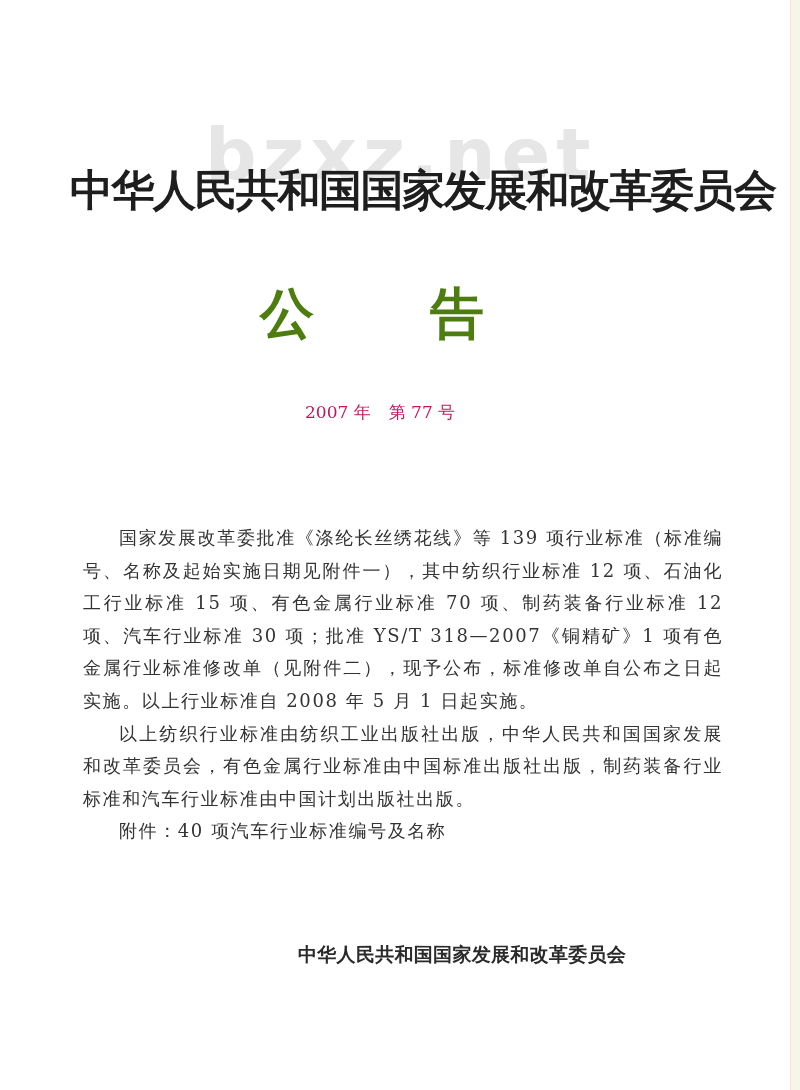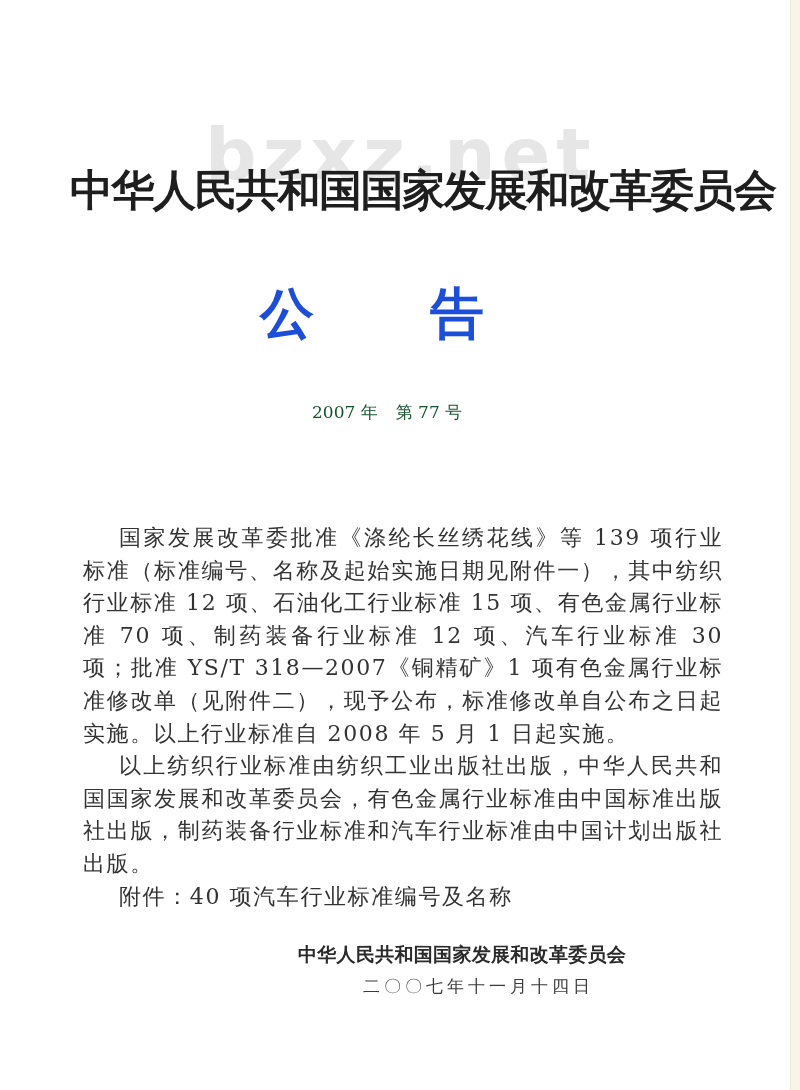--- a/index.html
+++ b/index.html
@@ -60,45 +60,45 @@
   }
   .doc-type {
     position: absolute;
     left: 260px;
     top: 282px;
     width: 300px;
     font-family: "DejaVu Sans", sans-serif;
     font-weight: bold;
     font-size: 54px;
     line-height: 64px;
-    color: #1d4ed8;
+    color: #4d7c0f;
     letter-spacing: 116px;
     white-space: nowrap;
   }
   .doc-number {
     position: absolute;
-    left: 312px;
+    left: 305px;
     top: 400px;
     font-size: 17px;
     line-height: 24px;
-    color: #14532d;
+    color: #be185d;
     white-space: nowrap;
   }
   .doc-number span {
     display: inline-block;
   }
   .doc-number .gap {
     width: 18px;
   }
   .body-text {
     position: absolute;
     left: 83px;
     top: 522px;
     width: 640px;
-    font-size: 22px;
+    font-size: 18px;
     line-height: 32.6px;
     letter-spacing: 1.6px;
     color: #333333;
     text-align: justify;
   }
   .body-text p {
     margin: 0;
     text-indent: 36px;
   }
   .signature {
@@ -138,16 +138,15 @@
     <span>2007 年</span><span class="gap"></span><span>第 77 号</span>
   </div>
 
   <div class="body-text">
     <p>国家发展改革委批准《涤纶长丝绣花线》等 139 项行业标准（标准编号、名称及起始实施日期见附件一），其中纺织行业标准 12 项、石油化工行业标准 15 项、有色金属行业标准 70 项、制药装备行业标准 12 项、汽车行业标准 30 项；批准 YS/T 318—2007《铜精矿》1 项有色金属行业标准修改单（见附件二），现予公布，标准修改单自公布之日起实施。以上行业标准自 2008 年 5 月 1 日起实施。</p>
     <p>以上纺织行业标准由纺织工业出版社出版，中华人民共和国国家发展和改革委员会，有色金属行业标准由中国标准出版社出版，制药装备行业标准和汽车行业标准由中国计划出版社出版。</p>
     <p>附件：40 项汽车行业标准编号及名称</p>
   </div>
 
   <div class="signature">中华人民共和国国家发展和改革委员会</div>
-  <div class="sign-date">二〇〇七年十一月十四日</div>
 </div>
 
 <div class="right-edge"></div>
 
 </body></html>

